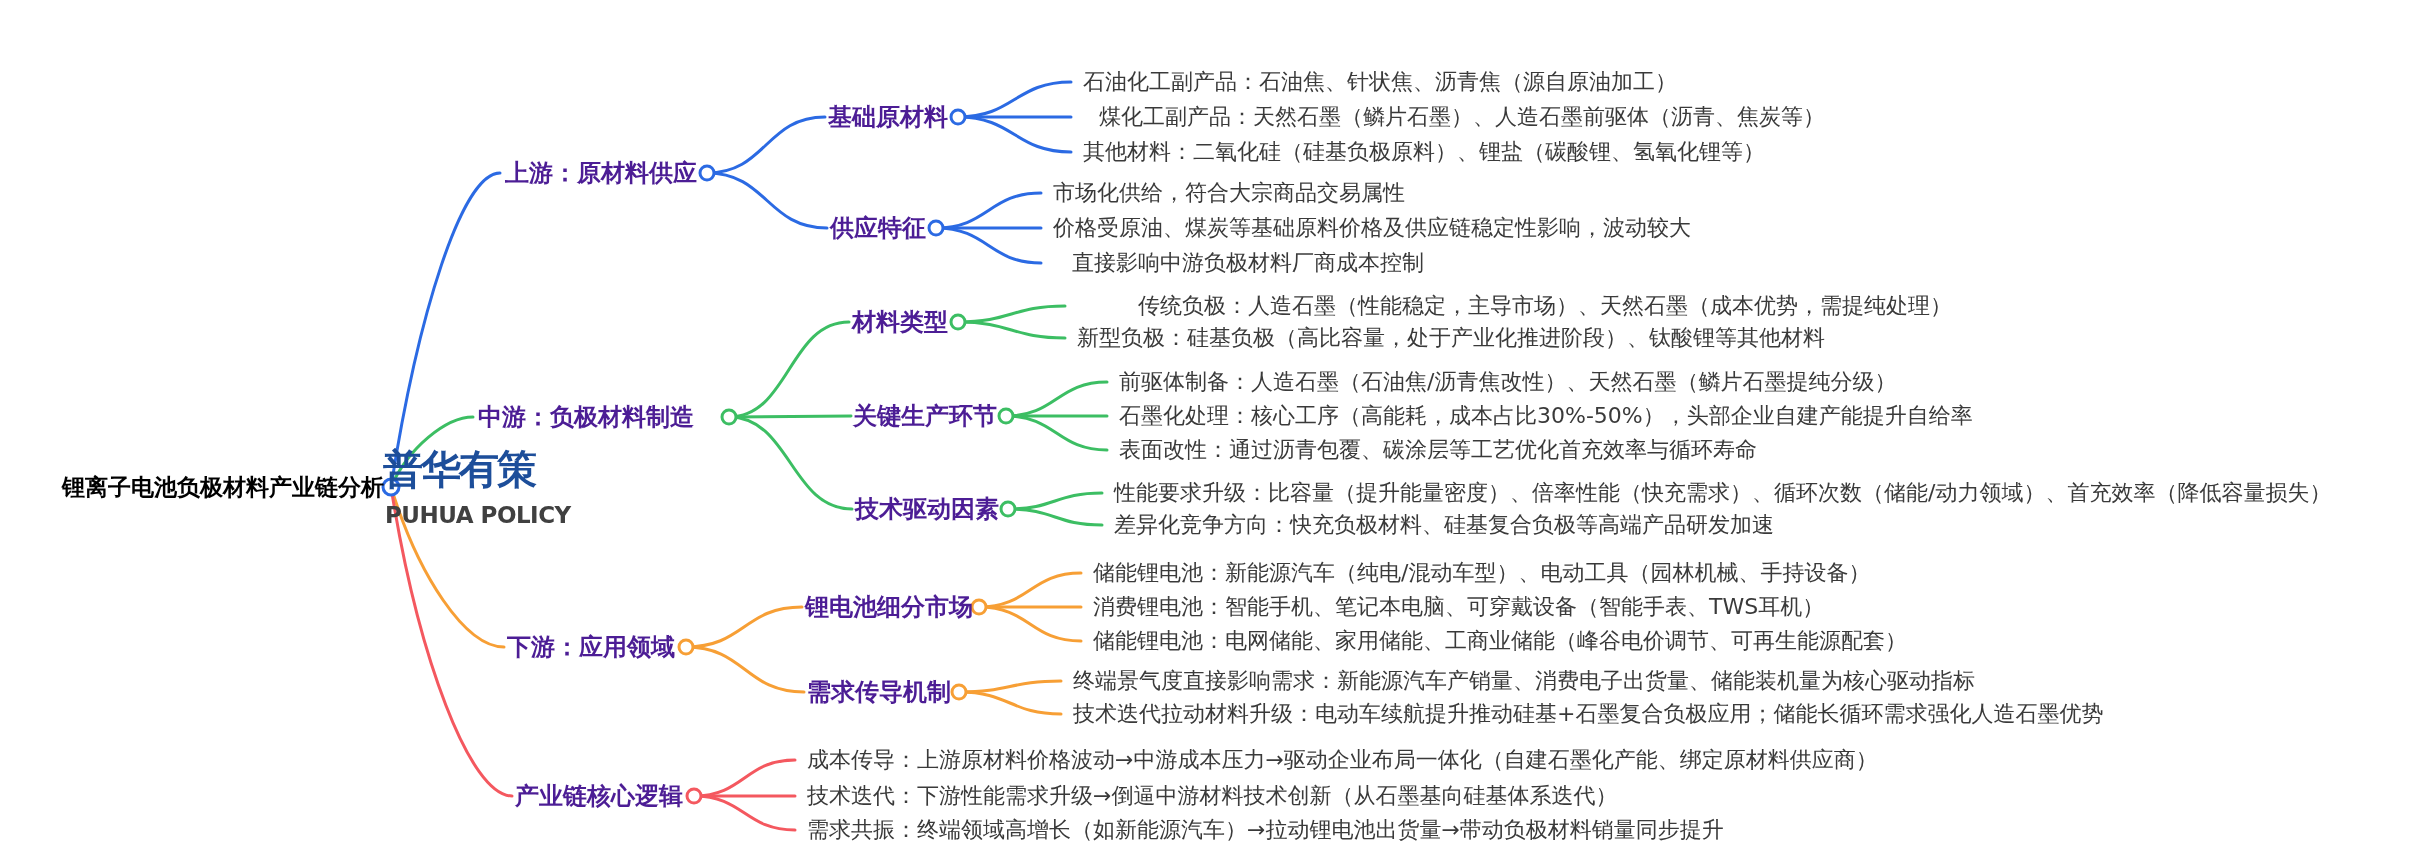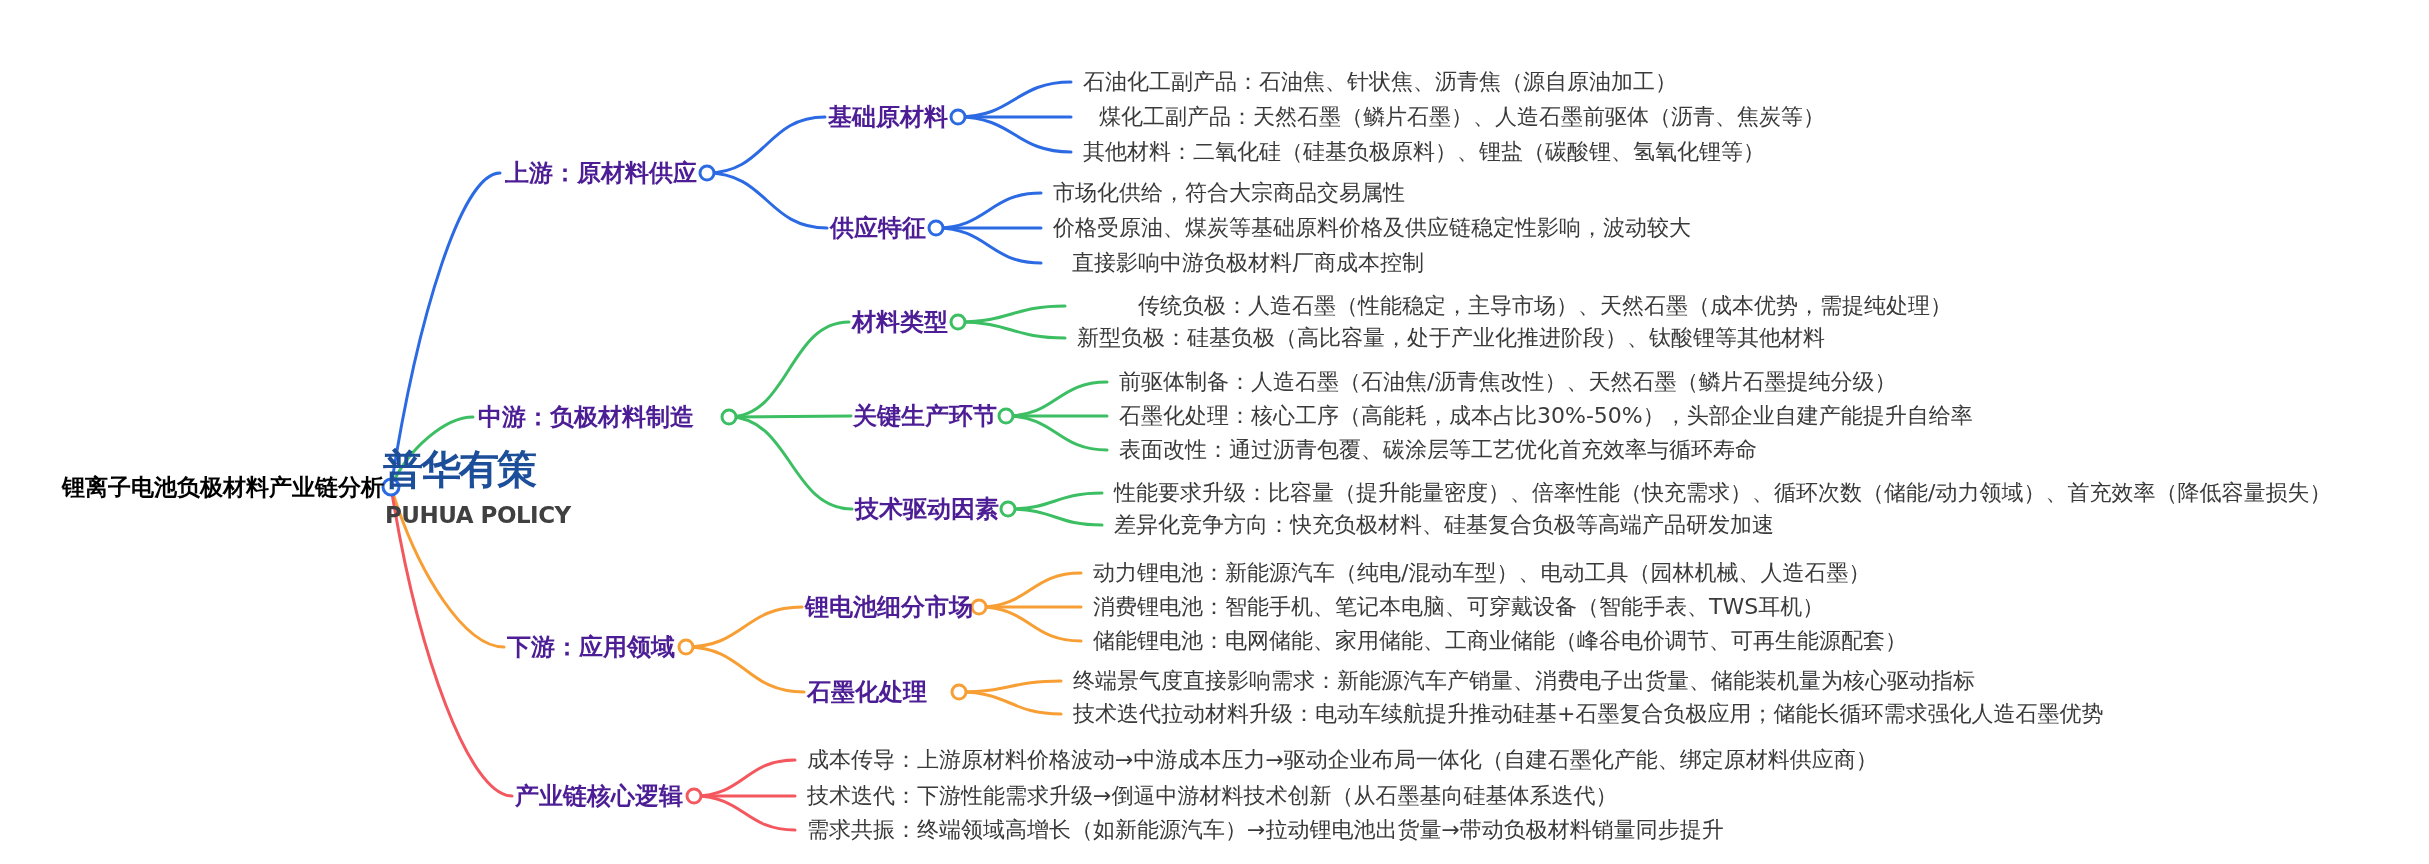--- a/index.html
+++ b/index.html
@@ -82,41 +82,41 @@
 <div class="txt node" style="left:478px;top:401px;">中游：负极材料制造</div>
 <div class="txt node" style="left:507px;top:631px;">下游：应用领域</div>
 <div class="txt node" style="left:515px;top:780px;">产业链核心逻辑</div>
 
 <div class="txt node" style="left:828px;top:101px;">基础原材料</div>
 <div class="txt node" style="left:830px;top:212px;">供应特征</div>
 <div class="txt node" style="left:852px;top:306px;">材料类型</div>
 <div class="txt node" style="left:853px;top:400px;">关键生产环节</div>
 <div class="txt node" style="left:855px;top:493px;">技术驱动因素</div>
 <div class="txt node" style="left:805px;top:591px;">锂电池细分市场</div>
-<div class="txt node" style="left:807px;top:676px;">石墨化处理</div>
+<div class="txt node" style="left:807px;top:676px;">需求传导机制</div>
 
 <div class="txt leaf" style="left:1083px;top:67px;">石油化工副产品：石油焦、针状焦、沥青焦（源自原油加工）</div>
 <div class="txt leaf" style="left:1089px;top:102px;margin-left:10px;">煤化工副产品：天然石墨（鳞片石墨）、人造石墨前驱体（沥青、焦炭等）</div>
 <div class="txt leaf" style="left:1083px;top:137px;">其他材料：二氧化硅（硅基负极原料）、锂盐（碳酸锂、氢氧化锂等）</div>
 
 <div class="txt leaf" style="left:1053px;top:178px;">市场化供给，符合大宗商品交易属性</div>
 <div class="txt leaf" style="left:1053px;top:213px;">价格受原油、煤炭等基础原料价格及供应链稳定性影响，波动较大</div>
 <div class="txt leaf" style="left:1053px;top:248px;margin-left:19px;">直接影响中游负极材料厂商成本控制</div>
 
 <div class="txt leaf" style="left:1138px;top:291px;">传统负极：人造石墨（性能稳定，主导市场）、天然石墨（成本优势，需提纯处理）</div>
 <div class="txt leaf" style="left:1077px;top:323px;">新型负极：硅基负极（高比容量，处于产业化推进阶段）、钛酸锂等其他材料</div>
 
 <div class="txt leaf" style="left:1119px;top:367px;">前驱体制备：人造石墨（石油焦/沥青焦改性）、天然石墨（鳞片石墨提纯分级）</div>
 <div class="txt leaf" style="left:1119px;top:401px;">石墨化处理：核心工序（高能耗，成本占比30%-50%），头部企业自建产能提升自给率</div>
 <div class="txt leaf" style="left:1119px;top:435px;">表面改性：通过沥青包覆、碳涂层等工艺优化首充效率与循环寿命</div>
 
 <div class="txt leaf" style="left:1114px;top:478px;">性能要求升级：比容量（提升能量密度）、倍率性能（快充需求）、循环次数（储能/动力领域）、首充效率（降低容量损失）</div>
 <div class="txt leaf" style="left:1114px;top:510px;">差异化竞争方向：快充负极材料、硅基复合负极等高端产品研发加速</div>
 
-<div class="txt leaf" style="left:1093px;top:558px;">动力锂电池：新能源汽车（纯电/混动车型）、电动工具（园林机械、人造石墨）</div>
+<div class="txt leaf" style="left:1093px;top:558px;">储能锂电池：新能源汽车（纯电/混动车型）、电动工具（园林机械、手持设备）</div>
 <div class="txt leaf" style="left:1093px;top:592px;">消费锂电池：智能手机、笔记本电脑、可穿戴设备（智能手表、TWS耳机）</div>
 <div class="txt leaf" style="left:1093px;top:626px;">储能锂电池：电网储能、家用储能、工商业储能（峰谷电价调节、可再生能源配套）</div>
 
 <div class="txt leaf" style="left:1073px;top:666px;">终端景气度直接影响需求：新能源汽车产销量、消费电子出货量、储能装机量为核心驱动指标</div>
 <div class="txt leaf" style="left:1073px;top:699px;">技术迭代拉动材料升级：电动车续航提升推动硅基+石墨复合负极应用；储能长循环需求强化人造石墨优势</div>
 
 <div class="txt leaf" style="left:807px;top:745px;">成本传导：上游原材料价格波动→中游成本压力→驱动企业布局一体化（自建石墨化产能、绑定原材料供应商）</div>
 <div class="txt leaf" style="left:807px;top:781px;">技术迭代：下游性能需求升级→倒逼中游材料技术创新（从石墨基向硅基体系迭代）</div>
 <div class="txt leaf" style="left:807px;top:815px;">需求共振：终端领域高增长（如新能源汽车）→拉动锂电池出货量→带动负极材料销量同步提升</div>
 

